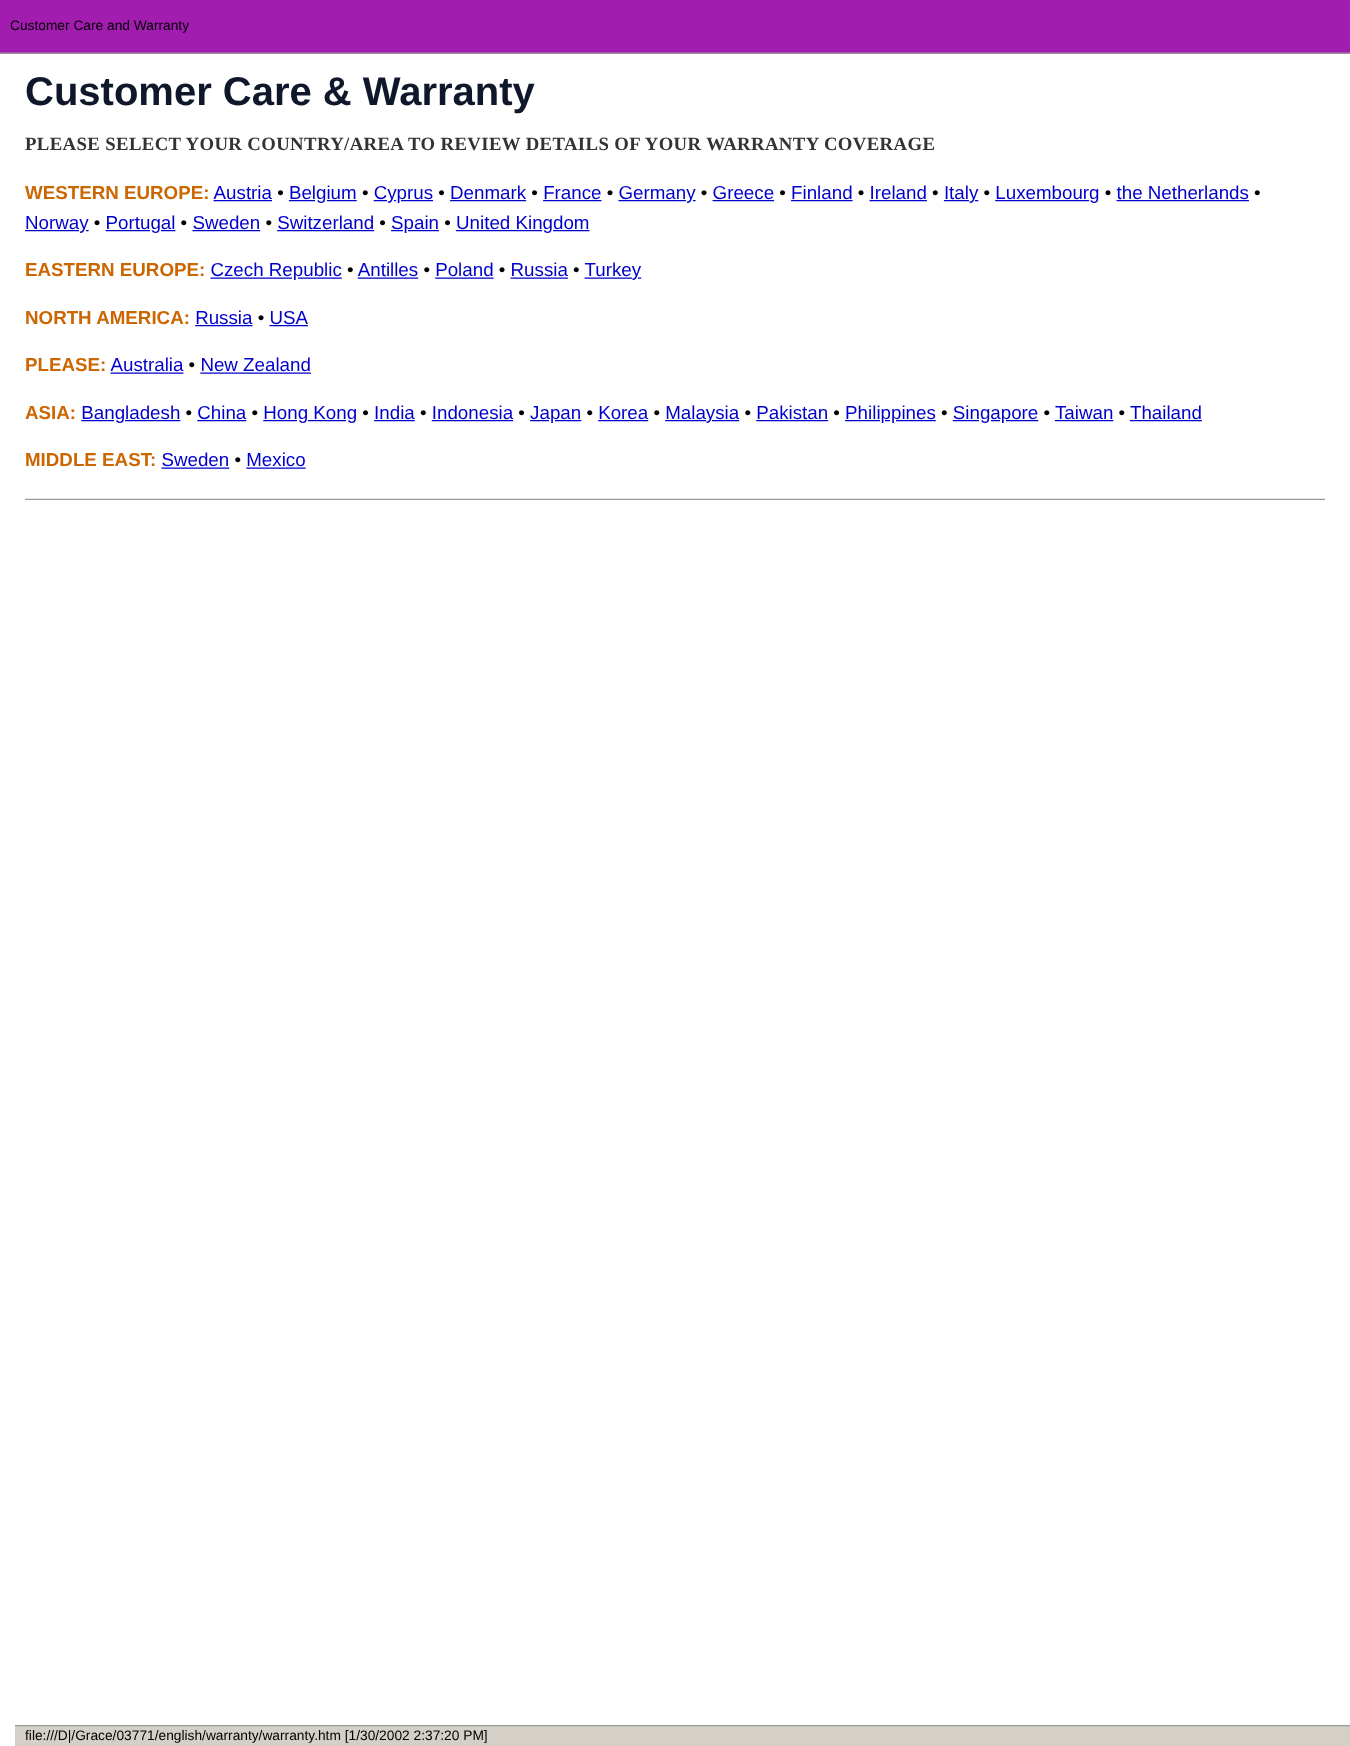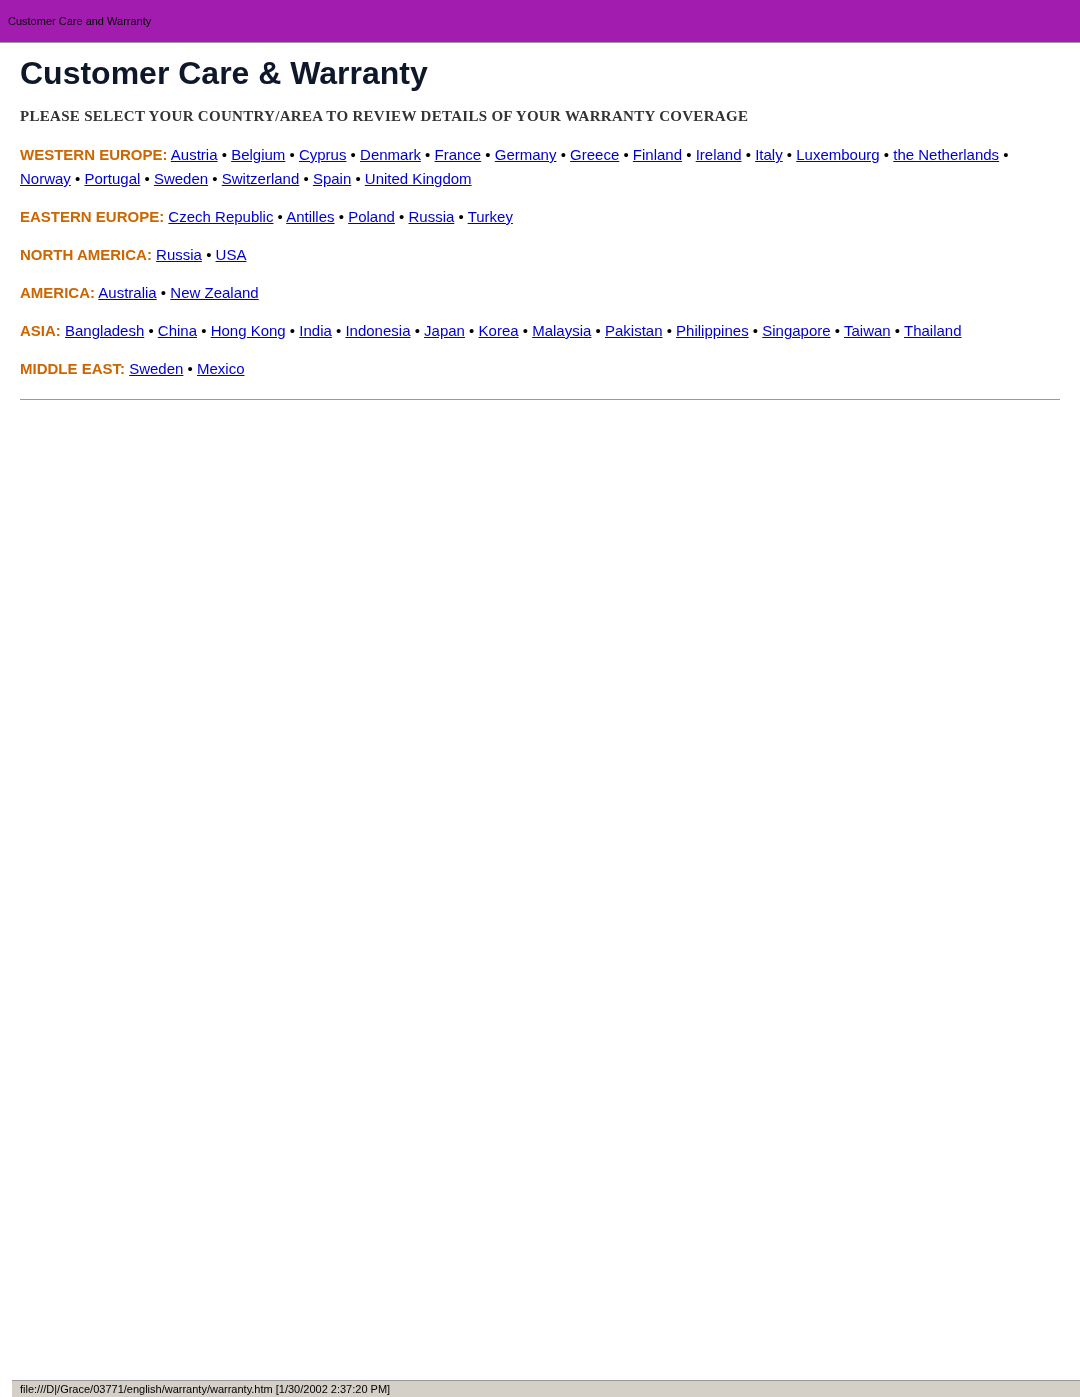--- a/index.html
+++ b/index.html
@@ -78,21 +78,21 @@
 <div id="main-content">
 
   <h1>Customer Care &amp; Warranty</h1>
 
   <p class="subtitle">PLEASE SELECT YOUR COUNTRY/AREA TO REVIEW DETAILS OF YOUR WARRANTY COVERAGE</p>
 
   <div id="regions-container">
       <p class="region-block"><span class="region-label">WESTERN EUROPE:</span> <a href="#">Austria</a> • <a href="#">Belgium</a> • <a href="#">Cyprus</a> • <a href="#">Denmark</a> • <a href="#">France</a> • <a href="#">Germany</a> • <a href="#">Greece</a> • <a href="#">Finland</a> • <a href="#">Ireland</a> • <a href="#">Italy</a> • <a href="#">Luxembourg</a> • <a href="#">the Netherlands</a> • <a href="#">Norway</a> • <a href="#">Portugal</a> • <a href="#">Sweden</a> • <a href="#">Switzerland</a> • <a href="#">Spain</a> • <a href="#">United Kingdom</a></p>
       <p class="region-block"><span class="region-label">EASTERN EUROPE:</span> <a href="#">Czech Republic</a> • <a href="#">Antilles</a> • <a href="#">Poland</a> • <a href="#">Russia</a> • <a href="#">Turkey</a></p>
       <p class="region-block"><span class="region-label">NORTH AMERICA:</span> <a href="#">Russia</a> • <a href="#">USA</a></p>
-      <p class="region-block"><span class="region-label">AMERICA:</span> <a href="#">Australia</a> • <a href="#">New Zealand</a></p>
+      <p class="region-block"><span class="region-label">PLEASE:</span> <a href="#">Australia</a> • <a href="#">New Zealand</a></p>
       <p class="region-block"><span class="region-label">ASIA:</span> <a href="#">Bangladesh</a> • <a href="#">China</a> • <a href="#">Hong Kong</a> • <a href="#">India</a> • <a href="#">Indonesia</a> • <a href="#">Japan</a> • <a href="#">Korea</a> • <a href="#">Malaysia</a> • <a href="#">Pakistan</a> • <a href="#">Philippines</a> • <a href="#">Singapore</a> • <a href="#">Taiwan</a> • <a href="#">Thailand</a></p>
       <p class="region-block"><span class="region-label">MIDDLE EAST:</span> <a href="#">Sweden</a> • <a href="#">Mexico</a></p>
     </div>
 
   <hr class="separator">
 
 </div>
 
 <div id="status-bar">
   <span>file:///D|/Grace/03771/english/warranty/warranty.htm [1/30/2002 2:37:20 PM]</span>

